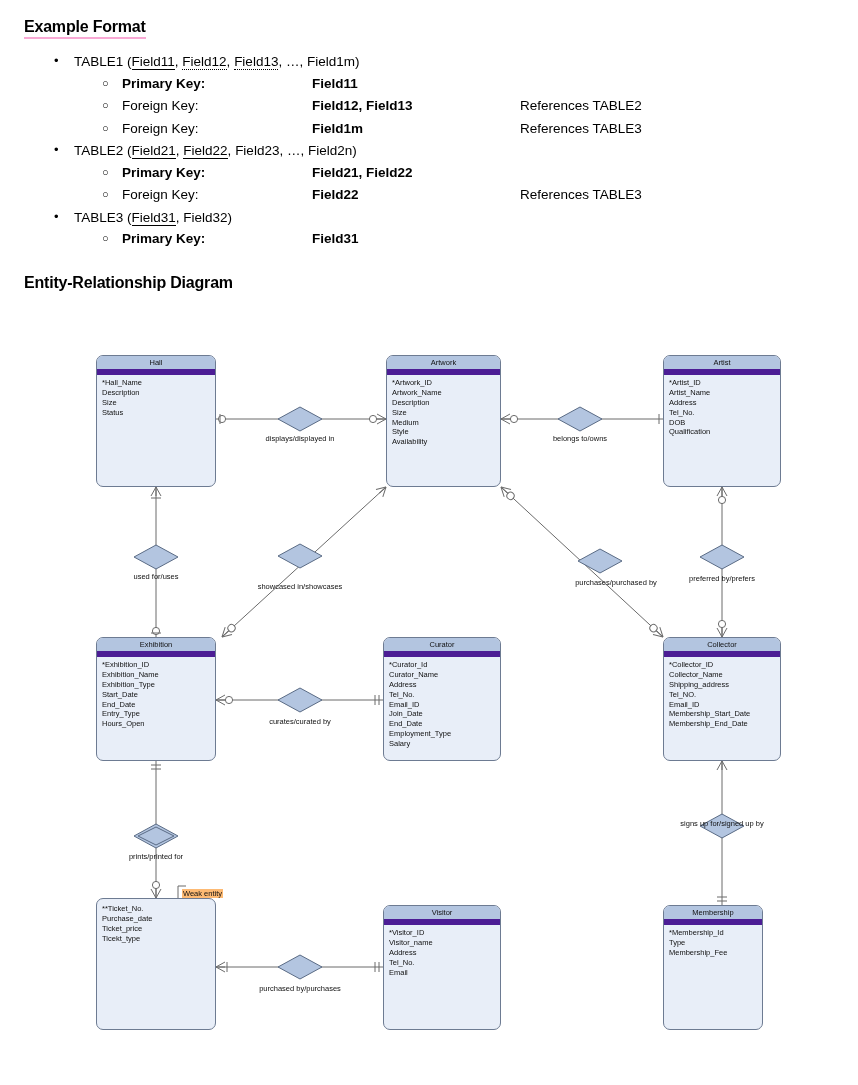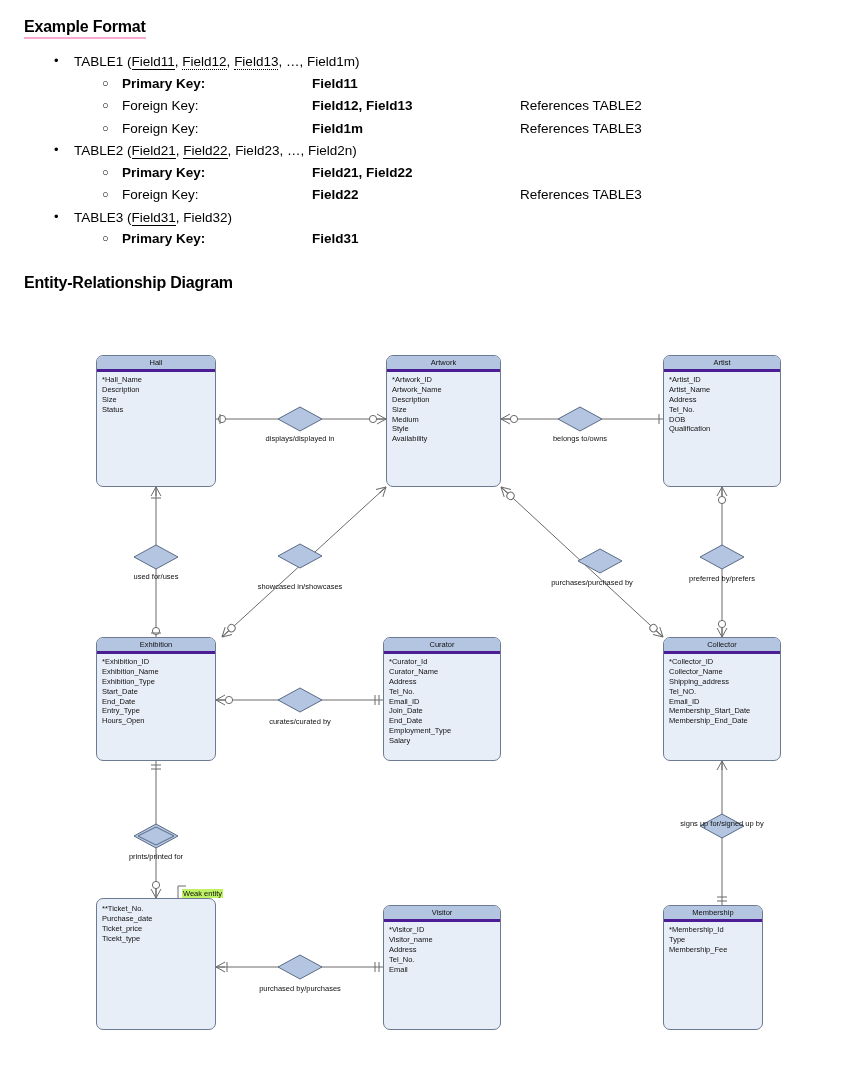--- a/index.html
+++ b/index.html
@@ -45,28 +45,28 @@
   #erd{position:absolute;left:0;top:335px;width:858px;height:750px;}
   .lbl{
     position:absolute;font-size:7.5px;color:#111;white-space:nowrap;
     transform:translateX(-50%);text-align:center;
   }
   .entity{
     position:absolute;border:1px solid #6d7b92;border-radius:7px;
     background:#e8eef8;overflow:hidden;box-sizing:border-box;
   }
   .entity .hd{
-    background:#b3c5e0;border-bottom:3px solid #4c1d95;
+    background:#b3c5e0;border-bottom:6px solid #4c1d95;
     font-size:7.5px;text-align:center;padding:2px 0 2px 0;color:#111;
   }
   .entity .bd{padding:3px 5px;font-size:7.5px;line-height:1.32;color:#111;}
   .entity.weak .bd{padding-top:5px;}
   .wk-note{
     position:absolute;font-size:7.5px;color:#111;white-space:nowrap;
-    background:#bef264;padding:0 1px;
+    background:#fdba74;padding:0 1px;
   }
 </style>
 </head>
 <body>
 
 <div class="doc">
 
   <h1 class="sec">Example Format</h1>
 
   <ul class="l1" id="tbl-list">
@@ -387,20 +387,20 @@
           <div>Membership_Fee</div>
         </div>
       </div>
     </div>
   <div id="erd-labels">
       <div class="wk-note" style="left: 182px; top: 554px;">Weak entity</div>
       <div class="lbl" style="left: 300px; top: 99px;">displays/displayed in</div>
       <div class="lbl" style="left: 580px; top: 99px;">belongs to/owns</div>
       <div class="lbl" style="left: 156px; top: 237px;">used for/uses</div>
       <div class="lbl" style="left: 300px; top: 247px;">showcased in/showcases</div>
-      <div class="lbl" style="left: 592px; top: 243px;">purchases/purchased by</div>
+      <div class="lbl" style="left: 616px; top: 243px;">purchases/purchased by</div>
       <div class="lbl" style="left: 722px; top: 239px;">preferred by/prefers</div>
       <div class="lbl" style="left: 300px; top: 382px;">curates/curated by</div>
       <div class="lbl" style="left: 156px; top: 517px;">prints/printed for</div>
       <div class="lbl" style="left: 722px; top: 484px;">signs up for/signed up by</div>
       <div class="lbl" style="left: 300px; top: 649px;">purchased by/purchases</div>
     </div>
 </div>
 
 </body></html>

